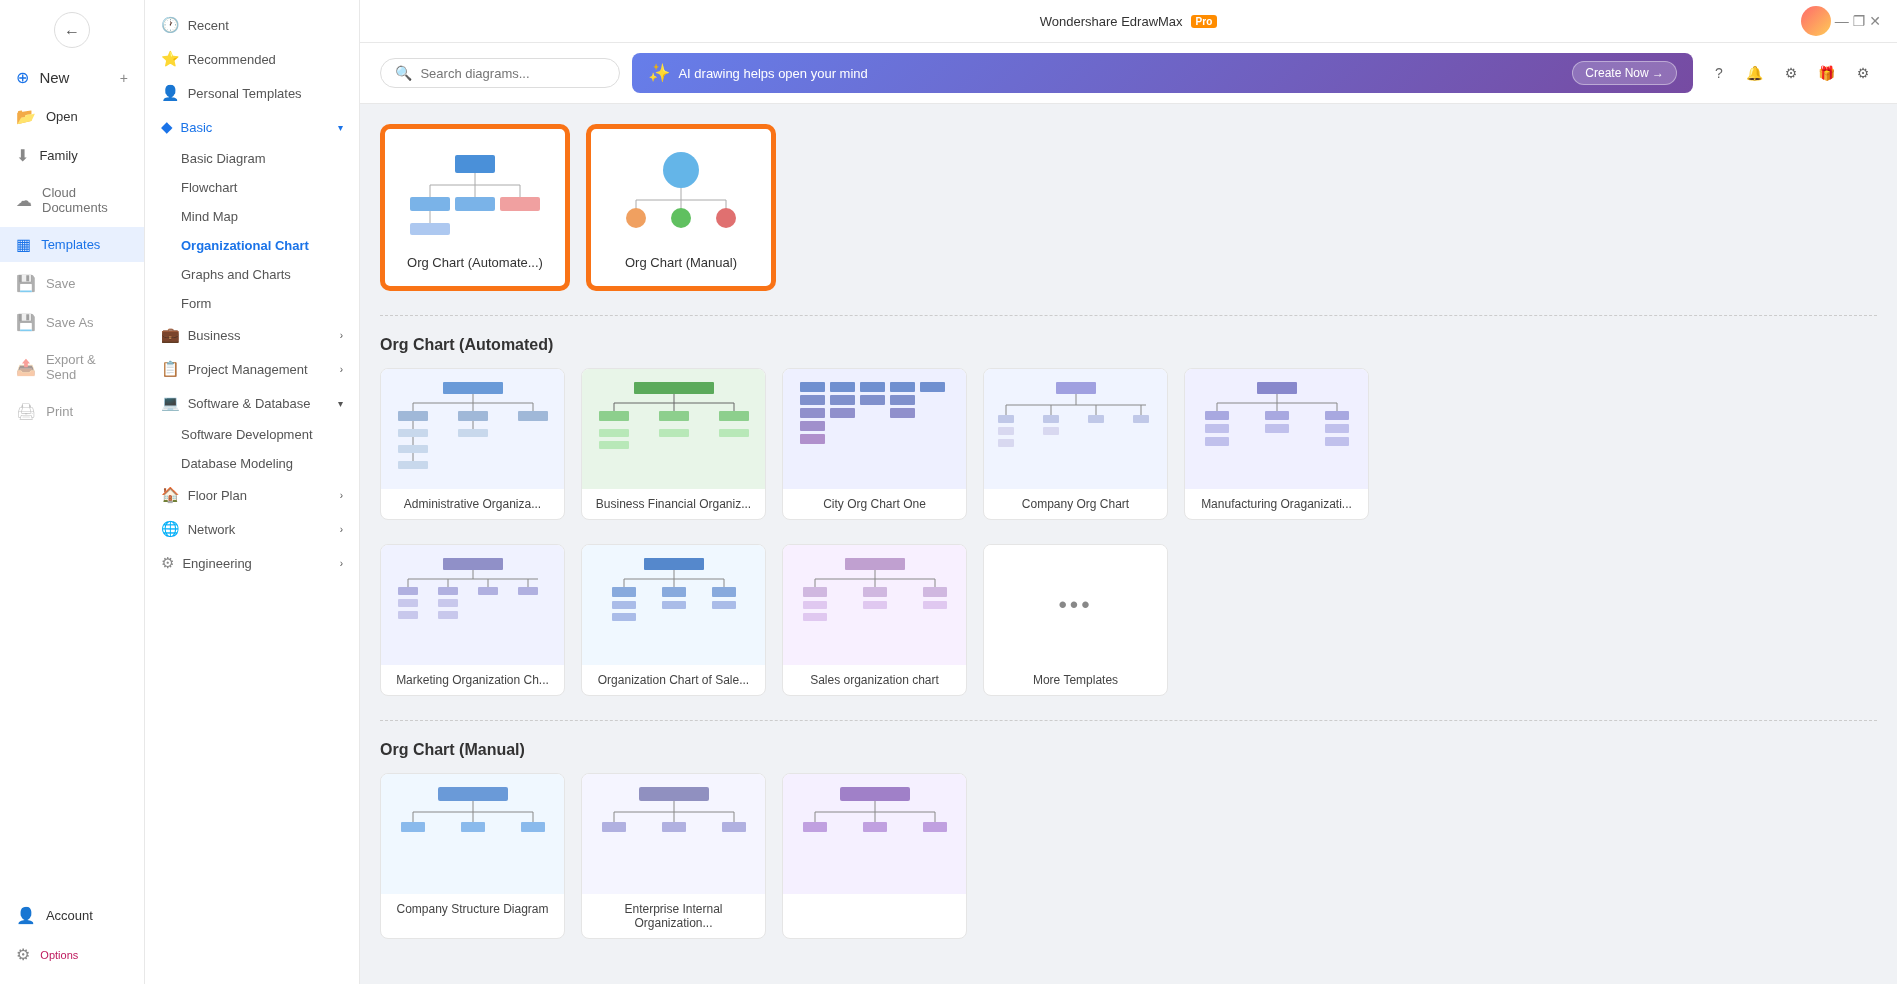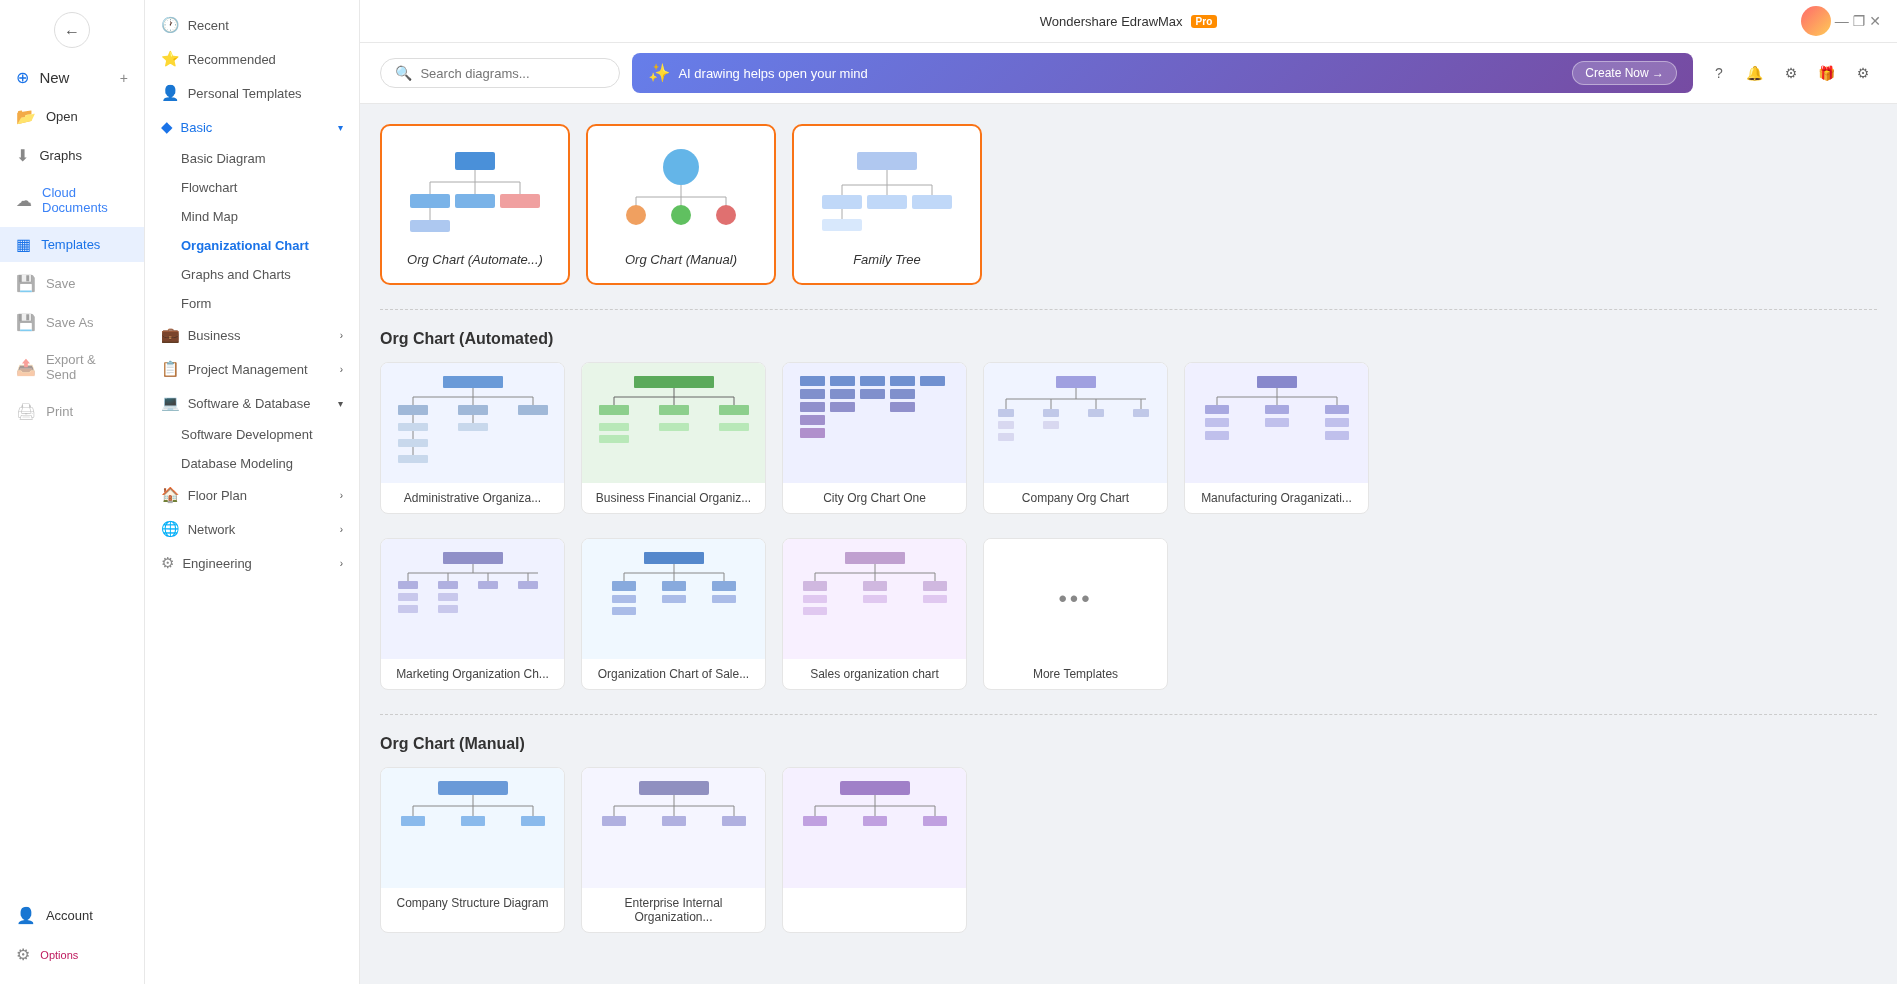--- a/index.html
+++ b/index.html
@@ -159,27 +159,26 @@
     .top-cards {
       display: flex;
       gap: 16px;
       margin-bottom: 24px;
     }
     .template-card {
       background: #fff;
       border-radius: 10px;
       padding: 16px;
       cursor: pointer;
-      border: 2px solid #f97316;
+      border: 5px solid #f97316;
       display: flex;
       flex-direction: column;
       align-items: center;
       gap: 10px;
       transition: box-shadow 0.2s;
-      font-style: italic;
     }
     .template-card .card-img {
       width: 160px; height: 100px;
       display: flex; align-items: center; justify-content: center;
     }
     .template-card .card-label {
       font-size: 13px;
       color: #333;
       text-align: center;
     }
@@ -272,26 +271,26 @@
       <span style="margin-left:auto; font-size:14px; color:#888;">+</span>
     </div>
 
     <div class="nav-rail-item" style="flex-direction:row; justify-content:flex-start; padding:8px 16px; gap:10px;">
       <span style="font-size:16px; color:#888;">📂</span>
       <span style="font-size:13px; color:#333;">Open</span>
     </div>
 
     <div class="nav-rail-item" style="flex-direction:row; justify-content:flex-start; padding:8px 16px; gap:10px;">
       <span style="font-size:16px; color:#888;">⬇</span>
-      <span style="font-size:13px; color:#333;">Graphs</span>
+      <span style="font-size:13px; color:#333;">Family</span>
     </div>
 
     <div class="nav-rail-item" style="flex-direction:row; justify-content:flex-start; padding:8px 16px; gap:10px;">
       <span style="font-size:16px; color:#888;">☁</span>
-      <span style="font-size:13px; color:#3b82f6;">Cloud Documents</span>
+      <span style="font-size:13px; color:#737373;">Cloud Documents</span>
     </div>
 
     <div class="nav-rail-item active" style="flex-direction:row; justify-content:flex-start; padding:8px 16px; gap:10px; background:#e8f0fe;">
       <span style="font-size:16px; color:#1a73e8;">▦</span>
       <span style="font-size:13px; color:#1a73e8; font-weight:500;">Templates</span>
     </div>
 
     <div class="nav-rail-item" style="flex-direction:row; justify-content:flex-start; padding:8px 16px; gap:10px; opacity:0.5;">
       <span style="font-size:16px; color:#888;">💾</span>
       <span style="font-size:13px; color:#333;">Save</span>
@@ -467,38 +466,20 @@
               <line x1="75" y1="50" x2="75" y2="60" stroke="#aaa" stroke-width="1"></line>
               <line x1="120" y1="50" x2="120" y2="60" stroke="#aaa" stroke-width="1"></line>
               <circle cx="30" cy="68" r="10" fill="#f0a060"></circle>
               <circle cx="75" cy="68" r="10" fill="#60c060"></circle>
               <circle cx="120" cy="68" r="10" fill="#e07070"></circle>
             </svg>
           </div>
           <div class="card-label">Org Chart (Manual)</div>
         </div>
 
-        <div class="template-card" style="width:190px;">
-          <div class="card-img">
-            <svg width="150" height="90" viewBox="0 0 150 90">
-              <rect x="45" y="5" width="60" height="18" rx="2" fill="#b0c8f0"></rect>
-              <line x1="75" y1="23" x2="75" y2="38" stroke="#aaa" stroke-width="1"></line>
-              <line x1="30" y1="38" x2="120" y2="38" stroke="#aaa" stroke-width="1"></line>
-              <line x1="30" y1="38" x2="30" y2="48" stroke="#aaa" stroke-width="1"></line>
-              <line x1="75" y1="38" x2="75" y2="48" stroke="#aaa" stroke-width="1"></line>
-              <line x1="120" y1="38" x2="120" y2="48" stroke="#aaa" stroke-width="1"></line>
-              <rect x="10" y="48" width="40" height="14" rx="2" fill="#c0d8f8"></rect>
-              <rect x="55" y="48" width="40" height="14" rx="2" fill="#c0d8f8"></rect>
-              <rect x="100" y="48" width="40" height="14" rx="2" fill="#c0d8f8"></rect>
-              <line x1="30" y1="62" x2="30" y2="72" stroke="#aaa" stroke-width="1"></line>
-              <rect x="10" y="72" width="40" height="12" rx="2" fill="#d8e8fc"></rect>
-            </svg>
-          </div>
-          <div class="card-label">Family Tree</div>
-        </div>
       </div>
 
       <hr class="section-divider">
 
       <div>
         <div class="section-title">Org Chart (Automated)</div>
         <div class="template-grid">
 
           <div class="tmpl-card">
             <div class="tmpl-img">

